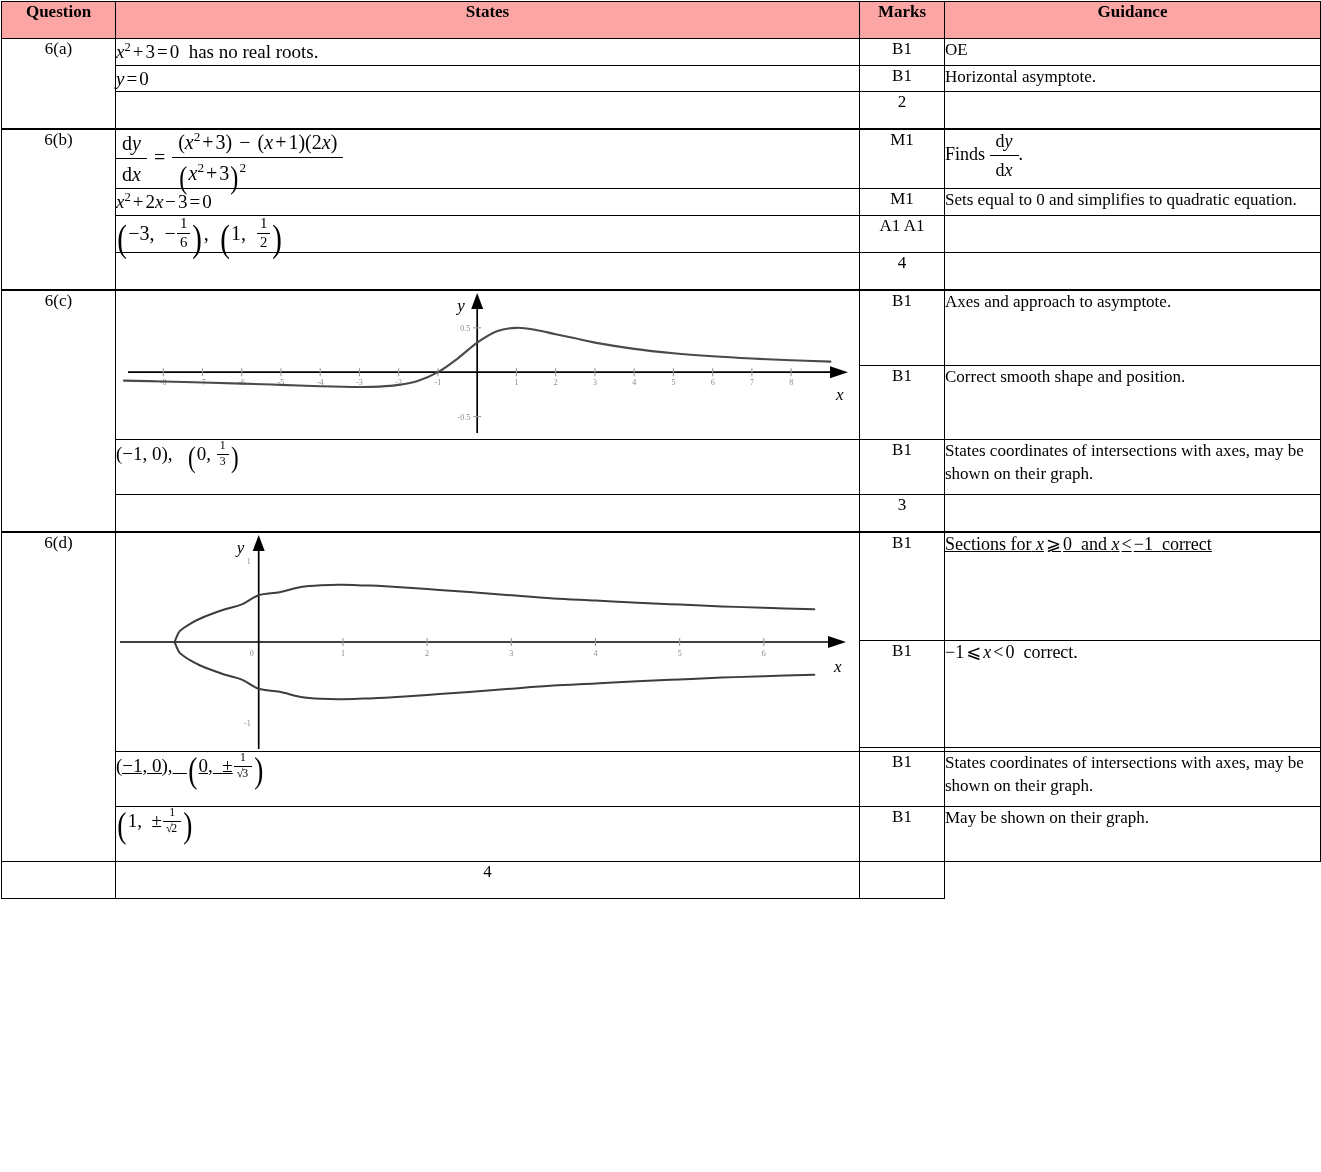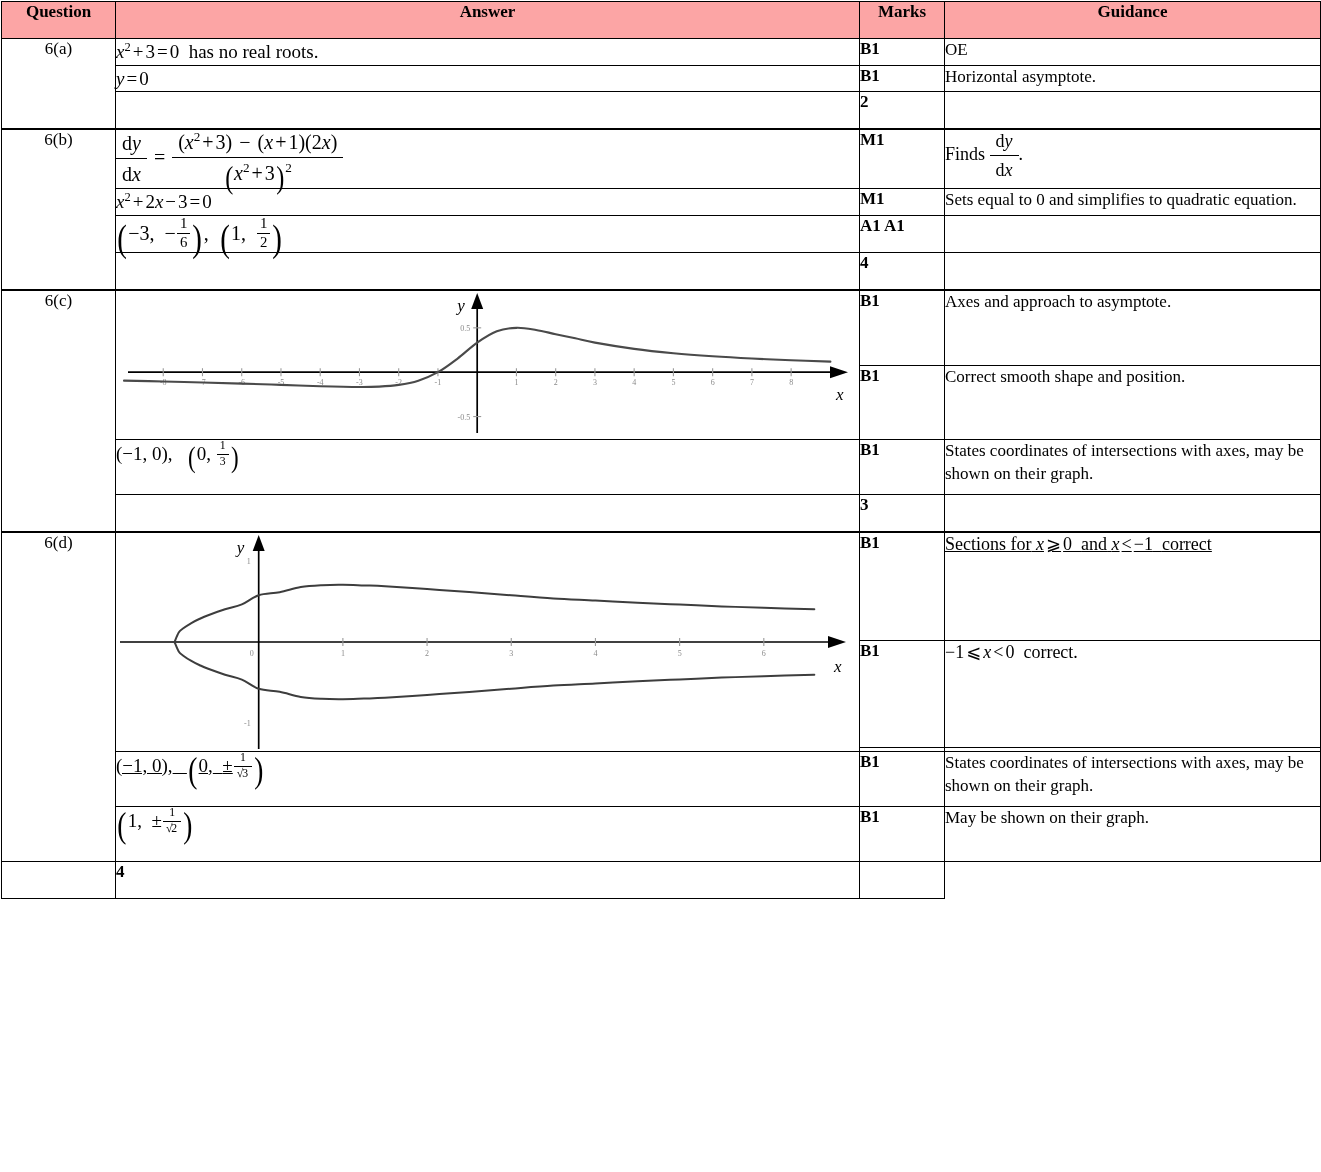--- a/index.html
+++ b/index.html
@@ -61,22 +61,22 @@
   
   td.acell {
     padding: 8px 0 8px 18px;
     font-size: 18px;
     line-height: 1.35;
   }
   td.acell.empty { height: 36px; padding: 0; }
 
   
   td.mcell {
-    text-align: left;
-    font-weight: bold;
+    text-align: center;
+    font-weight: normal;
     font-size: 17px;
     padding: 8px 9px 8px 4px;
     white-space: nowrap;
     margin-top: 40px;
   }
 
   
   td.gcell {
     padding: 8px 8px 8px 10px;
     font-size: 17px;
@@ -116,21 +116,20 @@
     display: block;
     padding: 1px 3px 0 3px;
   }
   .frac.small { font-size: 0.74em; vertical-align: -0.48em; }
   .frac.tiny  { font-size: 0.62em; vertical-align: -0.42em; }
 
   
   .bigfrac {
     display: inline-block;
     vertical-align: middle;
-    text-align: center;
     line-height: 1.25;
   }
   .bigfrac > .num {
     display: block;
     padding: 0 6px 2px 6px;
     border-bottom: 1.3px solid #000;
   }
   .bigfrac > .den {
     display: block;
     padding: 3px 6px 0 6px;
@@ -211,21 +210,21 @@
   <colgroup>
     <col class="c-question">
     <col class="c-answer">
     <col class="c-marks">
     <col class="c-guidance">
   </colgroup>
 
   <thead>
     <tr>
       <th>Question</th>
-      <th>Answer</th>
+      <th>States</th>
       <th>Marks</th>
       <th>Guidance</th>
     </tr>
   </thead>
 
   <tbody>
 
     <tr>
       <td class="qcell" rowspan="3">6(a)</td>
       <td class="acell">

